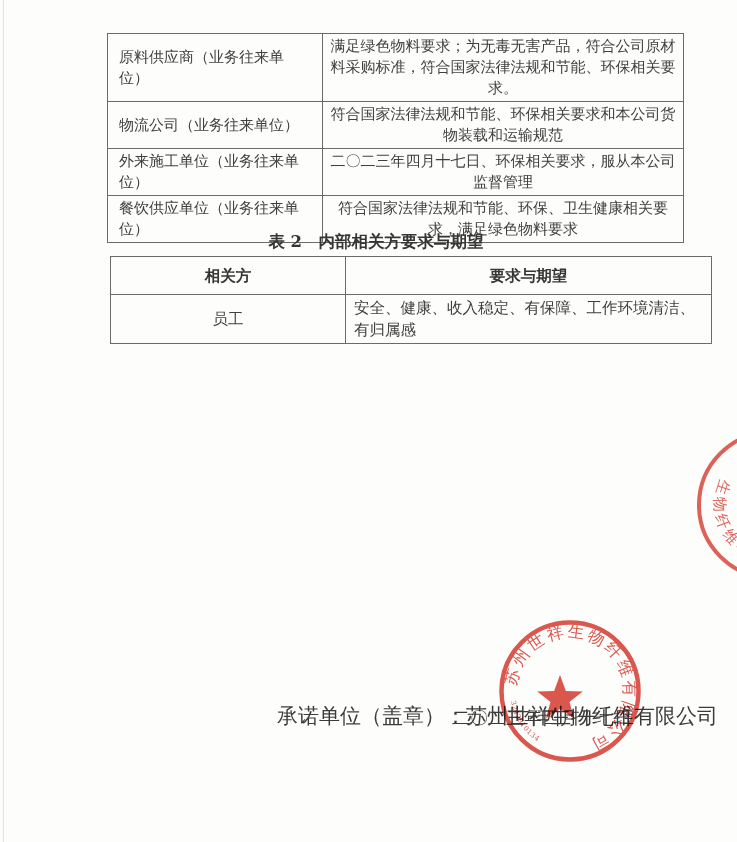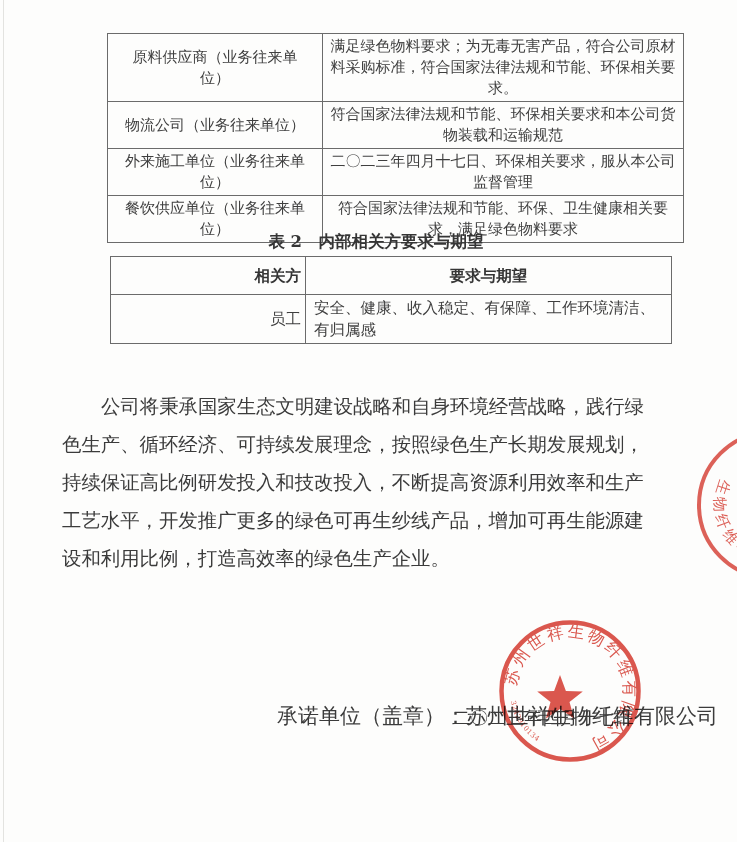--- a/index.html
+++ b/index.html
@@ -7,34 +7,34 @@
     position:relative; width:737px; height:842px; overflow:hidden;
     background:#fdfdfc; color:#3f3f3f;
     font-family:"DejaVu Serif","Liberation Serif",serif;
   }
   .scan-line { position:absolute; left:3px; top:0; width:1px; height:842px; background:#e3e3e0; }
 
   table { position:absolute; border-collapse:collapse; table-layout:fixed; }
   td,th { border:1px solid #6b6b6b; vertical-align:middle; }
 
   .t1 { left:107px; top:33px; width:538px; font-size:15px; line-height:21px; }
-  .t1 .c1 { width:192px; text-align:center; padding:2px 11px; }
+  .t1 .c1 { width:192px; padding:2px 11px; }
   .t1 .c2 { width:346px; text-align:center; padding:2px 7px; }
   .t1 tr:nth-child(1) { height:60px; }
   .t1 tr:nth-child(2) { height:44px; }
   .t1 tr:nth-child(3) { height:43px; }
   .t1 tr:nth-child(4) { height:42px; }
   .t1 .nowrap { white-space:nowrap; }
 
   .caption { position:absolute; left:107px; top:231px; width:538px; text-align:center;
              font-size:16.5px; font-weight:bold; color:#353535; }
 
   .t2 { left:110px; top:256px; width:535px; font-size:15.5px; line-height:22px; }
   .t2 th { font-weight:bold; text-align:center; color:#353535; }
-  .t2 .c1 { width:186px; text-align:right; padding:2px 4px; }
+  .t2 .c1 { width:186px; text-align:center; padding:2px 24px; }
   .t2 .c2 { width:349px; text-align:left; padding:2px 8px; }
   .t2 tr:nth-child(1) { height:38px; }
   .t2 tr:nth-child(2) { height:48px; }
   .t2 tr:nth-child(3) { height:44px; }
   .t2 th.c2 { text-align:center; }
 
   .para { position:absolute; left:62px; top:388px; width:600px; }
   .pl { height:38px; line-height:38px; font-size:19.4px; white-space:nowrap; color:#3b3b3b; }
   .pl.first { text-indent:39px; }
 
@@ -80,27 +80,20 @@
       <th class="c1">相关方</th>
       <th class="c2">要求与期望</th>
     </tr>
     <tr>
       <td class="c1">员工</td>
       <td class="c2">安全、健康、收入稳定、有保障、工作环境清洁、有归属感</td>
     </tr>
   </tbody>
     </table>
 
-  <div class="para">
-    <div class="pl first">公司将秉承国家生态文明建设战略和自身环境经营战略，践行绿</div>
-    <div class="pl">色生产、循环经济、可持续发展理念，按照绿色生产长期发展规划，</div>
-    <div class="pl">持续保证高比例研发投入和技改投入，不断提高资源利用效率和生产</div>
-    <div class="pl">工艺水平，开发推广更多的绿色可再生纱线产品，增加可再生能源建</div>
-    <div class="pl">设和利用比例，打造高效率的绿色生产企业。</div>
-  </div>
 
   <div class="sig-unit">承诺单位（盖章）：苏州世祥生物纤维有限公司</div>
   <div class="sig-date">二〇二三年四月十七日</div>
 
   <svg class="stamp-main" width="164" height="164" viewBox="0 0 164 164">
     <circle cx="82" cy="83" r="68.5" fill="none" stroke="#d8463c" stroke-width="4.5"></circle>
     <defs>
       <path id="seal-name-arc" d="M 28.2 78.3 A 54 54 0 1 1 104.8 131.9" fill="none"></path>
       <path id="seal-serial-arc" d="M 22.9 93.4 A 60 60 0 0 0 71.6 142.1" fill="none"></path>
     </defs>

